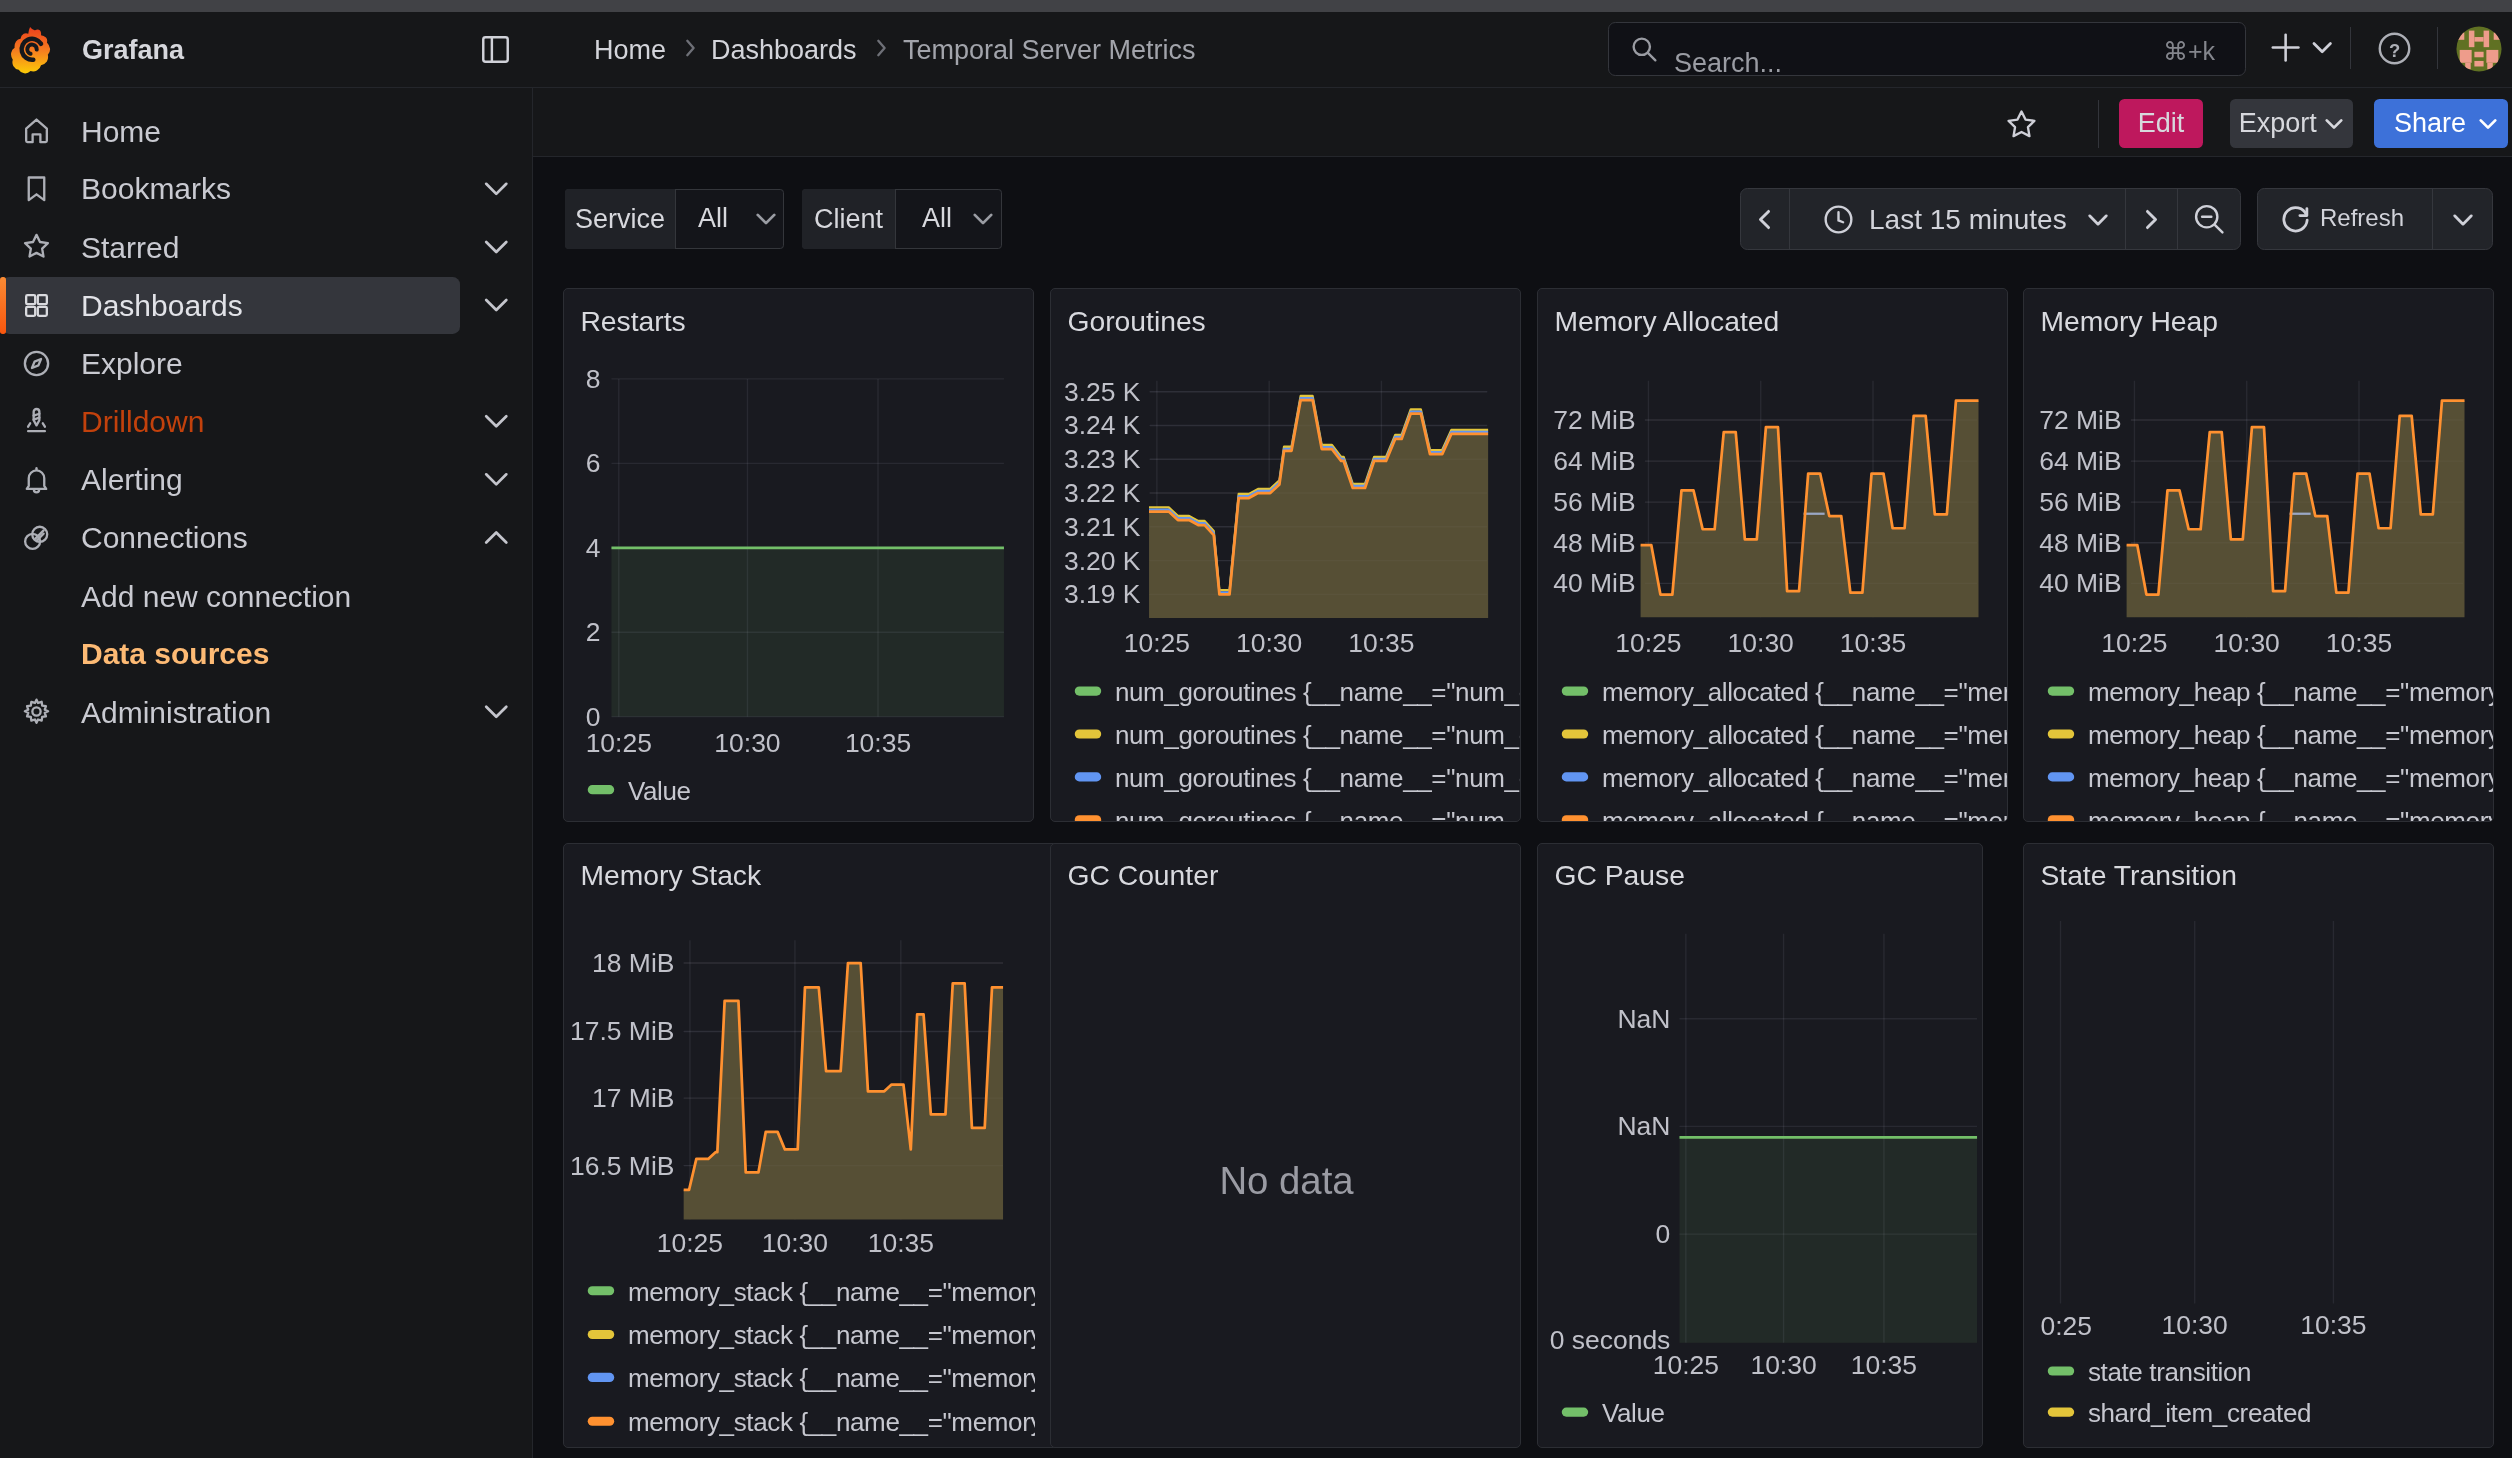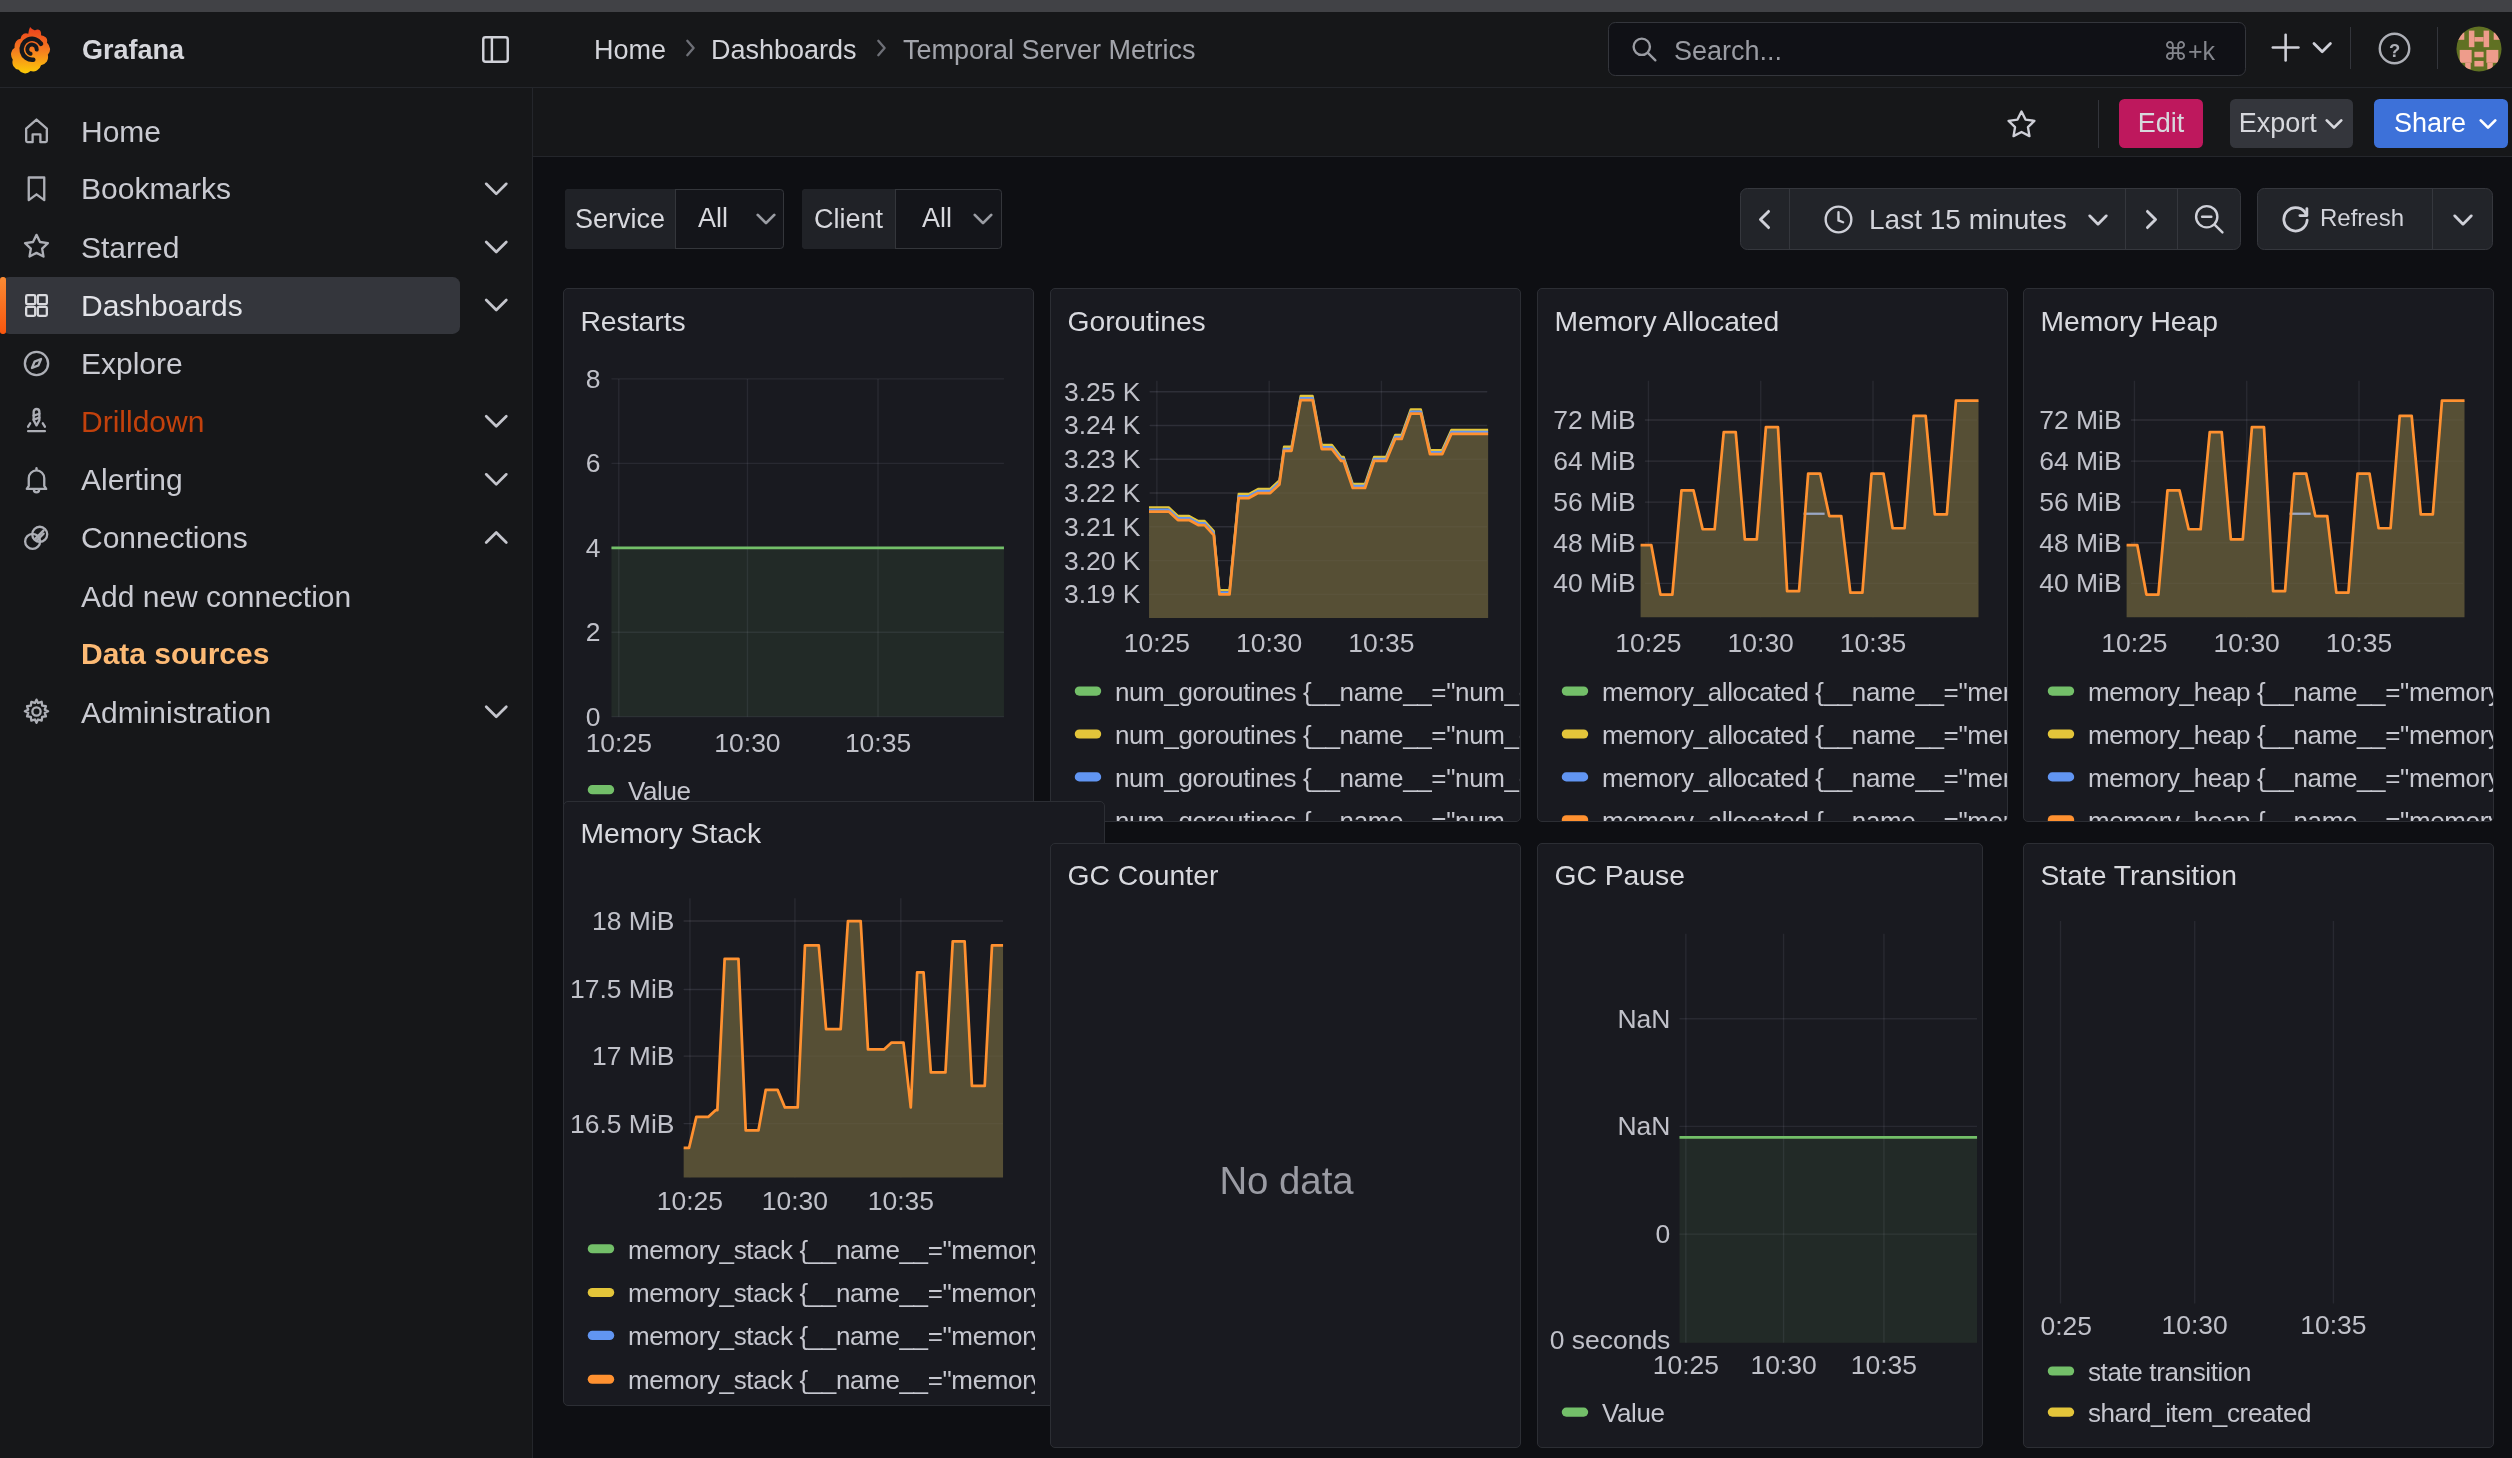--- a/index.html
+++ b/index.html
@@ -42,21 +42,21 @@
 <svg width="18" height="22" viewBox="0 0 20 24" style="position:absolute;left:872px;top:37px">
     <polyline points="7,4 14,12 7,20" fill="none" stroke="#6e7077" stroke-width="2.6" stroke-linecap="round" stroke-linejoin="round"></polyline>
   </svg>
 <div class="abs" style="left:903px;top:35px;font-size:27px;color:#a2a4ab;font-weight:400">Temporal Server Metrics</div>
 
 <div class="abs" style="left:1608px;top:22px;width:638px;height:54px;background:#101116;border:1.4px solid #34363c;border-radius:7.3px"></div>
 <svg width="29" height="29" viewBox="0 0 32 32" style="position:absolute;left:1630px;top:35px">
 <circle cx="13" cy="13" r="9" fill="none" stroke="#9a9ca3" stroke-width="2.6"></circle>
 <line x1="20" y1="20" x2="28" y2="28" stroke="#9a9ca3" stroke-width="2.6" stroke-linecap="round"></line>
 </svg>
-<div class="abs" style="left:1674px;top:36px;font-size:27px;color:#9a9ca3">Search...</div>
+<div class="abs" style="left:1674px;top:48px;font-size:27px;color:#9a9ca3">Search...</div>
 <div class="abs" style="left:2163px;top:37px;font-size:25px;color:#84868d">⌘+k</div>
 <svg width="64" height="33" viewBox="0 0 70 36" style="position:absolute;left:2271px;top:32px">
 <line x1="16" y1="3" x2="16" y2="31" stroke="#cfd0d8" stroke-width="2.8" stroke-linecap="round"></line>
 <line x1="2" y1="17" x2="30" y2="17" stroke="#cfd0d8" stroke-width="2.8" stroke-linecap="round"></line>
 <polyline points="47,12.5 56,21.5 65,12.5" fill="none" stroke="#cfd0d8" stroke-width="3" stroke-linecap="round" stroke-linejoin="round"></polyline>
 </svg>
 <div class="abs" style="left:2350px;top:27px;width:1.4px;height:42px;background:#33353b"></div>
 <svg width="35" height="35" viewBox="0 0 38 38" style="position:absolute;left:2377px;top:31px">
 <circle cx="19" cy="19" r="16" fill="none" stroke="#adafb6" stroke-width="2.6"></circle>
 <text x="19" y="21" fill="#adafb6" font-size="20" font-weight="700" text-anchor="middle" dominant-baseline="central" font-family="&quot;Liberation Sans&quot;, sans-serif">?</text>
@@ -366,21 +366,21 @@
       <rect x="26" y="435" width="29" height="10" rx="5" fill="#73bf69"></rect>
       <text x="70" y="441" fill="#c6c7cf" font-size="28.5" letter-spacing="-0.4" dominant-baseline="central">memory_heap {__name__="memory_h</text>
       <rect x="26" y="482" width="29" height="10" rx="5" fill="#e3c53a"></rect>
       <text x="70" y="488" fill="#c6c7cf" font-size="28.5" letter-spacing="-0.4" dominant-baseline="central">memory_heap {__name__="memory_h</text>
       <rect x="26" y="529" width="29" height="10" rx="5" fill="#6195f2"></rect>
       <text x="70" y="535" fill="#c6c7cf" font-size="28.5" letter-spacing="-0.4" dominant-baseline="central">memory_heap {__name__="memory_h</text>
       <rect x="26" y="576" width="29" height="10" rx="5" fill="#ff9130"></rect>
       <text x="70" y="582" fill="#c6c7cf" font-size="28.5" letter-spacing="-0.4" dominant-baseline="central">memory_heap {__name__="memory_h</text>
     </svg>
   </div>
-<div class="panel" style="left:563px;top:801px;width:542px;height:605px">
+<div class="panel" style="left:563px;top:843px;width:542px;height:605px">
     <svg width="471" height="605" viewBox="0 0 516 662" style="position:absolute;left:0;top:0">
       <text x="18" y="45" fill="#d8d9de" font-size="31" font-weight="500">Memory Stack</text>
       <line x1="131" y1="130" x2="481" y2="130" stroke="rgba(204,204,220,0.09)" stroke-width="1.5"></line>
       <line x1="131" y1="205" x2="481" y2="205" stroke="rgba(204,204,220,0.09)" stroke-width="1.5"></line>
       <line x1="131" y1="278" x2="481" y2="278" stroke="rgba(204,204,220,0.09)" stroke-width="1.5"></line>
       <line x1="131" y1="352" x2="481" y2="352" stroke="rgba(204,204,220,0.09)" stroke-width="1.5"></line>
       <line x1="138" y1="105" x2="138" y2="411" stroke="rgba(204,204,220,0.09)" stroke-width="1.5"></line>
       <line x1="253" y1="105" x2="253" y2="411" stroke="rgba(204,204,220,0.09)" stroke-width="1.5"></line>
       <line x1="369" y1="105" x2="369" y2="411" stroke="rgba(204,204,220,0.09)" stroke-width="1.5"></line>
       <path d="M131.1 378.6 L137.0 378.6 L145.0 344.6 L158.0 344.6 L166.0 337.2 L168.0 337.2 L176.0 171.4 L191.1 171.4 L199.1 359.4 L213.0 359.4 L221.0 315.0 L234.0 315.0 L242.0 334.2 L256.0 334.2 L264.0 156.6 L279.1 156.6 L287.1 248.4 L303.1 248.4 L311.1 130.0 L325.0 130.0 L333.0 270.6 L350.9 270.6 L358.9 263.2 L371.9 263.2 L379.9 334.2 L379.9 334.2 L386.9 186.2 L393.9 186.2 L401.9 295.8 L417.9 295.8 L425.9 152.2 L438.9 152.2 L446.9 310.6 L460.9 310.6 L468.9 156.6 L481.0 156.6 V411 H131.1 Z" fill="#564f35" stroke="none"></path>

